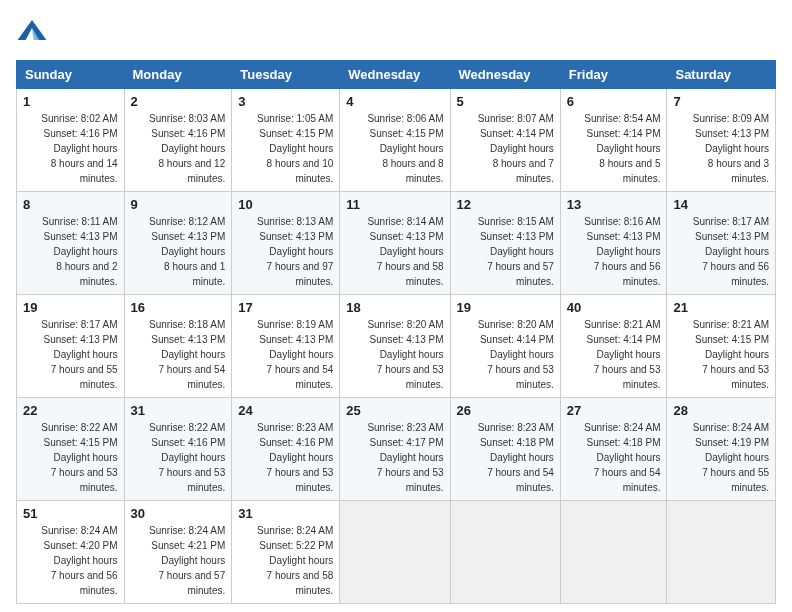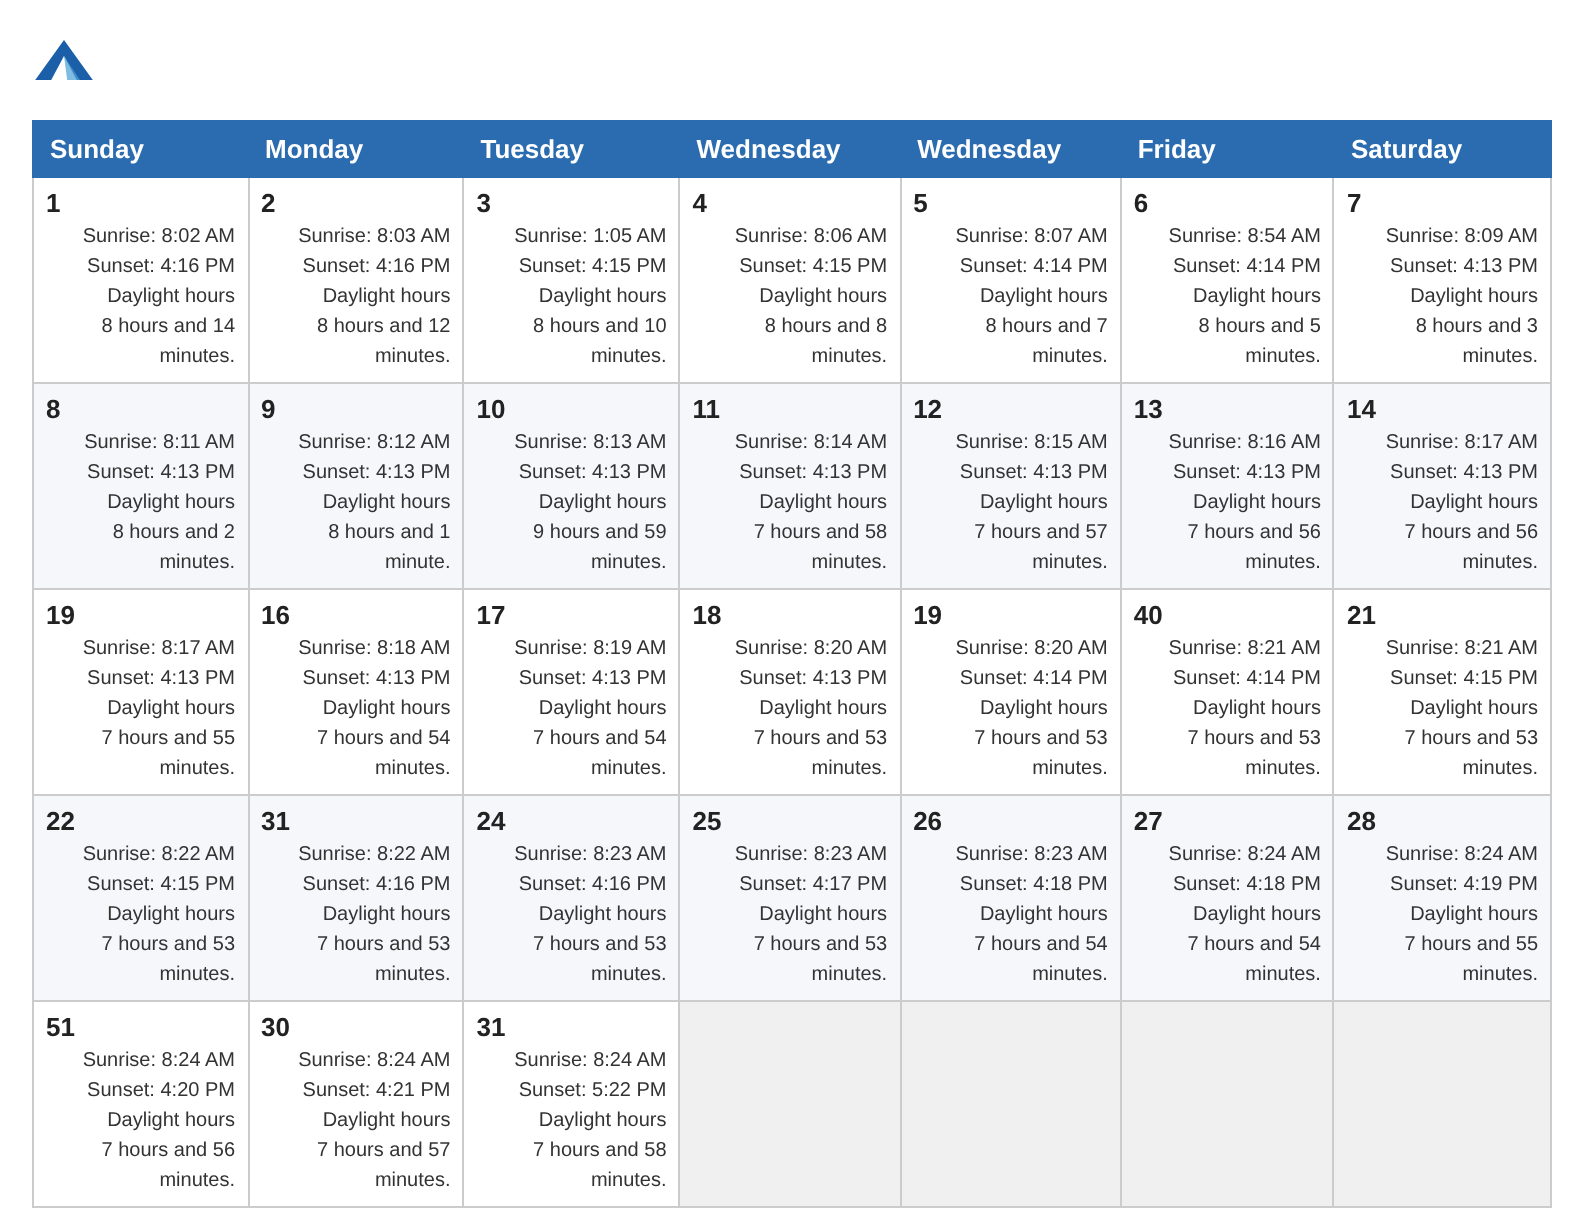--- a/index.html
+++ b/index.html
@@ -204,21 +204,21 @@
           <span>Daylight hours</span><br>
           <span>8 hours and 1 minute.</span>
         </div>
       </td>
         <td>
         <span class="day-num">10</span>
         <div class="day-info">
           <span>Sunrise: </span><span>8:13 AM</span><br>
           <span>Sunset: </span><span>4:13 PM</span><br>
           <span>Daylight hours</span><br>
-          <span>9 hours and 59 minutes.</span>
+          <span>7 hours and 97 minutes.</span>
         </div>
       </td>
         <td>
         <span class="day-num">11</span>
         <div class="day-info">
           <span>Sunrise: </span><span>8:14 AM</span><br>
           <span>Sunset: </span><span>4:13 PM</span><br>
           <span>Daylight hours</span><br>
           <span>7 hours and 58 minutes.</span>
         </div>

